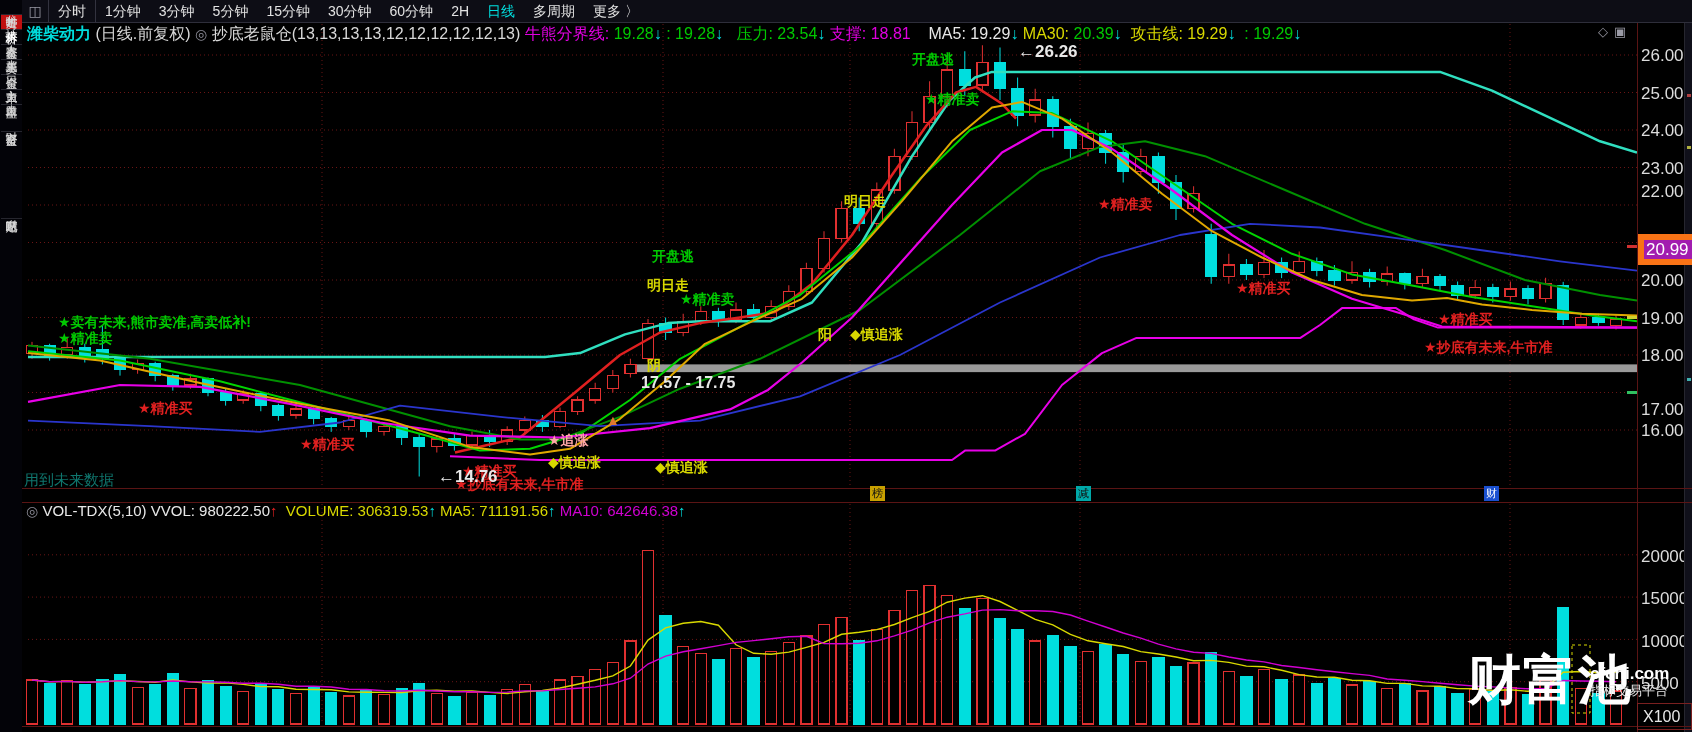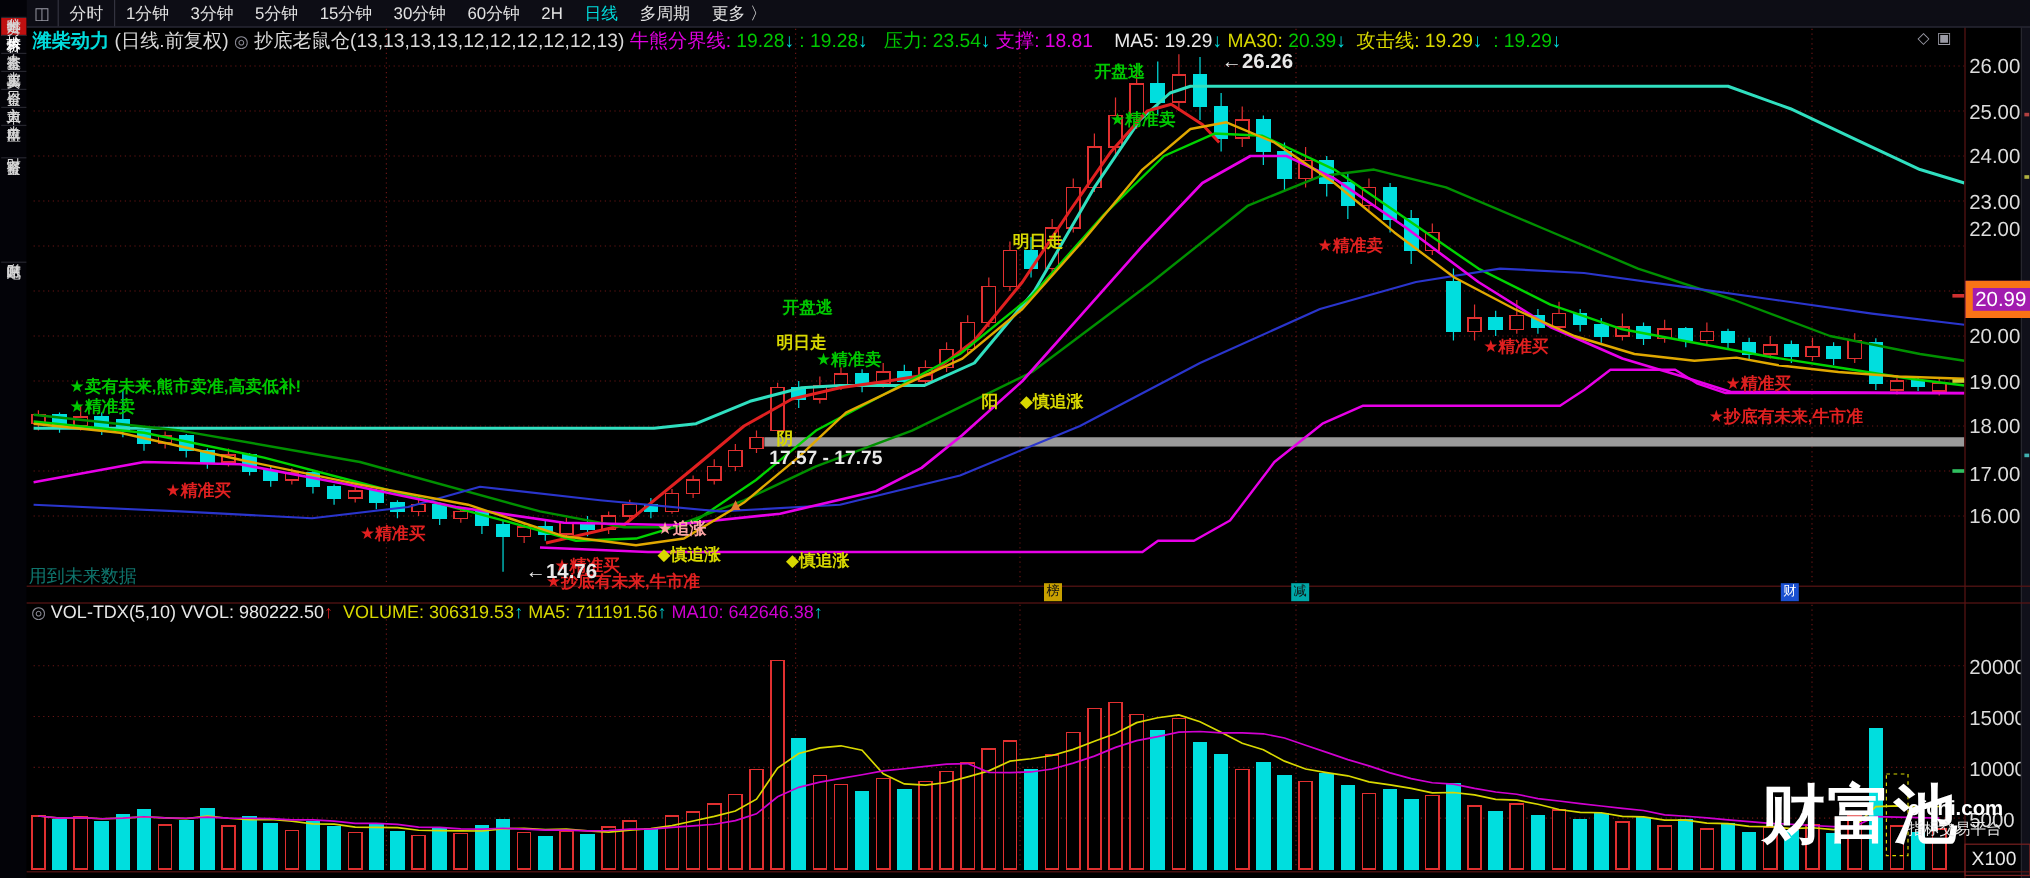--- a/index.html
+++ b/index.html
@@ -438,21 +438,21 @@
   <div id="axis">
       <div class="axlab" style="top: 24px;">26.00</div>
       <div class="axlab" style="top: 62px;">25.00</div>
       <div class="axlab" style="top: 99px;">24.00</div>
       <div class="axlab" style="top: 137px;">23.00</div>
       <div class="axlab" style="top: 160px;">22.00</div>
       <div class="axlab" style="top: 212px;">21.00</div>
       <div class="axlab" style="top: 249px;">20.00</div>
       <div class="axlab" style="top: 287px;">19.00</div>
       <div class="axlab" style="top: 324px;">18.00</div>
-      <div class="axlab" style="top: 364px;">17.00</div>
+      <div class="axlab" style="top: 378px;">17.00</div>
       <div class="axlab" style="top: 399px;">16.00</div>
       <div class="axlab" style="top: 525px;">20000</div>
       <div class="axlab" style="top: 567px;">15000</div>
       <div class="axlab" style="top: 610px;">10000</div>
       <div class="axlab" style="top: 652px;">5000</div>
     </div>
   <div id="price-badge">20.99</div>
   <div id="x100-box">X100</div>
 
   <div id="badges">

